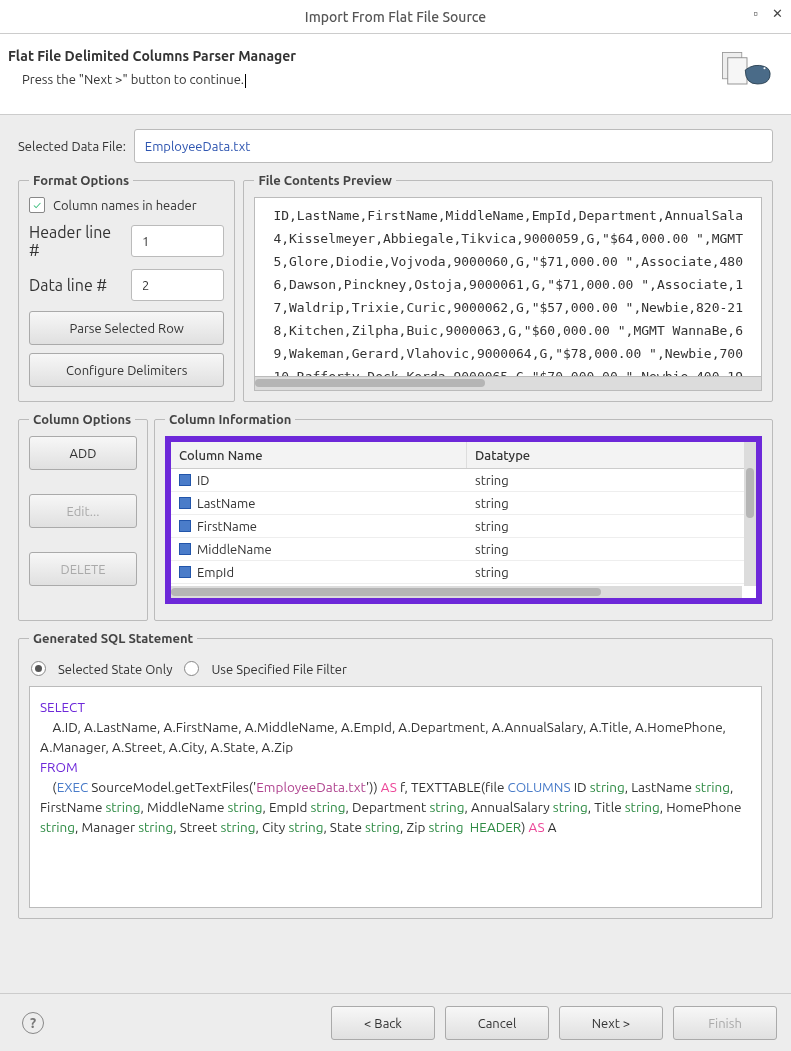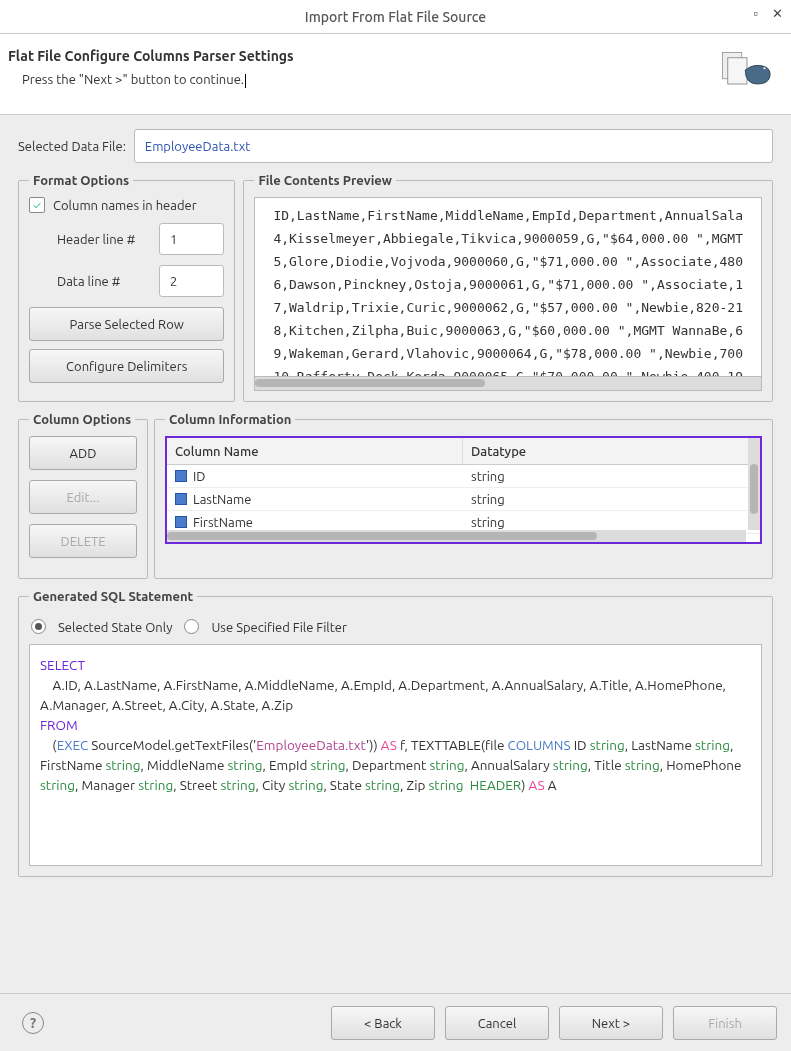--- a/index.html
+++ b/index.html
@@ -48,39 +48,39 @@
 fieldset {
   border: 1px solid #bbb; border-radius: 2px; padding: 10px 10px 10px 10px;
   background: #ededed;
 }
 legend { font-size: 13px; font-weight: bold; color: #444; padding: 0 4px; }
 .row-split { display: flex; gap: 8px; }
 .fmt-box { width: 276px; display: flex; flex-direction: column; gap: 10px; }
 .chk-row { display: flex; align-items: center; gap: 8px; }
 .chkbox { width: 16px; height: 16px; border: 1px solid #888; border-radius: 2px; background: #fff; display:flex; align-items:center; justify-content:center; font-size:11px; color:#3b7; }
 .num-row { display: flex; align-items: center; gap: 8px; }
-.num-label { width: 94px; font-size: 13px; margin-left: 28px; }
+.num-label { width: 94px; font-size: 16px; }
 .num-input { flex: 1; height: 32px; border: 1px solid #bbb; border-radius: 3px; background: #fff; padding: 0 10px; display:flex; align-items:center; }
 .btn {
   height: 34px; border: 1px solid #aaa; border-radius: 3px; background: linear-gradient(#f7f7f7,#e0e0e0);
   display: flex; align-items: center; justify-content: center; cursor: pointer; font-size: 13px;
 }
 .btn.disabled { color: #aaa; cursor: default; }
 .preview-box { flex: 1; }
 .preview-text {
   background: #fff; border: 1px solid #bbb; font-family: "DejaVu Sans Mono", Menlo, monospace;
   font-size: 13px; white-space: pre; overflow: hidden; padding: 6px 18px; height: 180px; line-height: 23px; color: #333;
 }
 .preview-scroll { height: 14px; background: #dcdcdc; border: 1px solid #bbb; border-top:none; position:relative; }
 .preview-scroll .thumb { position:absolute; left:0; top:2px; height:8px; width:230px; background:#b5b5b5; border-radius:4px; }
 .col-row { display: flex; gap: 6px; }
 .col-opts { width: 130px; }
-.col-opts .btn { width: 100%; margin-bottom: 10px; }
+.col-opts .btn { width: 100%; margin-bottom: 24px; }
 .col-info { flex: 1; }
-.grid-wrap { border:2px solid #6d28d9; background:#fff; height:108px; overflow:hidden; position:relative; }
+.grid-wrap { border:6px solid #6d28d9; background:#fff; height:168px; overflow:hidden; position:relative; }
 .grid-head { display:flex; background:#f3f3f3; border-bottom:1px solid #ccc; }
 .grid-head div { padding: 6px 8px; font-size:13px; font-weight:500; border-right:1px solid #ddd; }
 .gc1 { width: 296px; }
 .gc2 { flex:1; }
 .grid-body { }
 .grid-row { display:flex; border-bottom:1px solid #eee; }
 .grid-row .c1 { width: 296px; padding:4px 8px; display:flex; align-items:center; gap:6px; }
 .grid-row .c2 { flex:1; padding:4px 8px; }
 .col-icon { width:12px; height:12px; background:#4a7cc9; border:1px solid #2255aa; display:inline-block; }
 .grid-hscroll { position:absolute; bottom:0; left:0; right:14px; height:12px; background:#dcdcdc; }
@@ -115,21 +115,21 @@
 <div class="titlebar">
   <span class="titlebar-text">Import From Flat File Source</span>
   <div class="win-controls">
     <span>▫</span>
     <span>✕</span>
   </div>
 </div>
 
 <div class="header-panel">
   <div class="header-left">
-    <div class="header-title">Flat File Configure Columns Parser Settings</div>
+    <div class="header-title">Flat File Delimited Columns Parser Manager</div>
     <div class="header-sub">Press the "Next &gt;" button to continue.</div>
   </div>
   <div class="header-icon">
     <svg viewBox="0 0 64 48">
       <rect x="4" y="4" width="22" height="30" fill="#eee" stroke="#999"></rect>
       <rect x="10" y="10" width="22" height="30" fill="#f6f6f6" stroke="#888"></rect>
       <path d="M30 24 q10 -8 22 -4 q8 3 6 12 q-2 8 -14 8 q-14 0 -14 -16" fill="#4a6b88" stroke="#2a4050"></path>
       <circle cx="52" cy="22" r="1.2" fill="#fff"></circle>
     </svg>
   </div>

